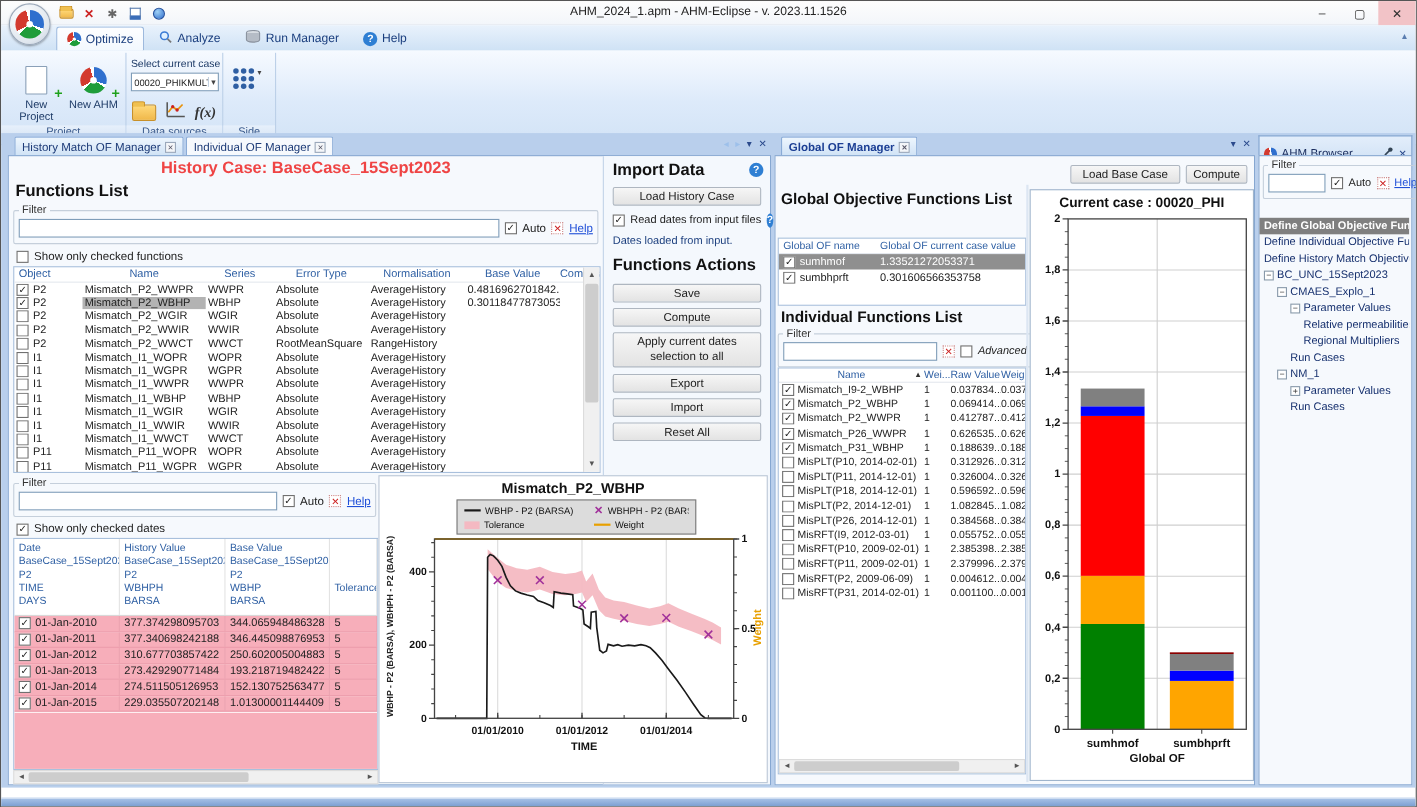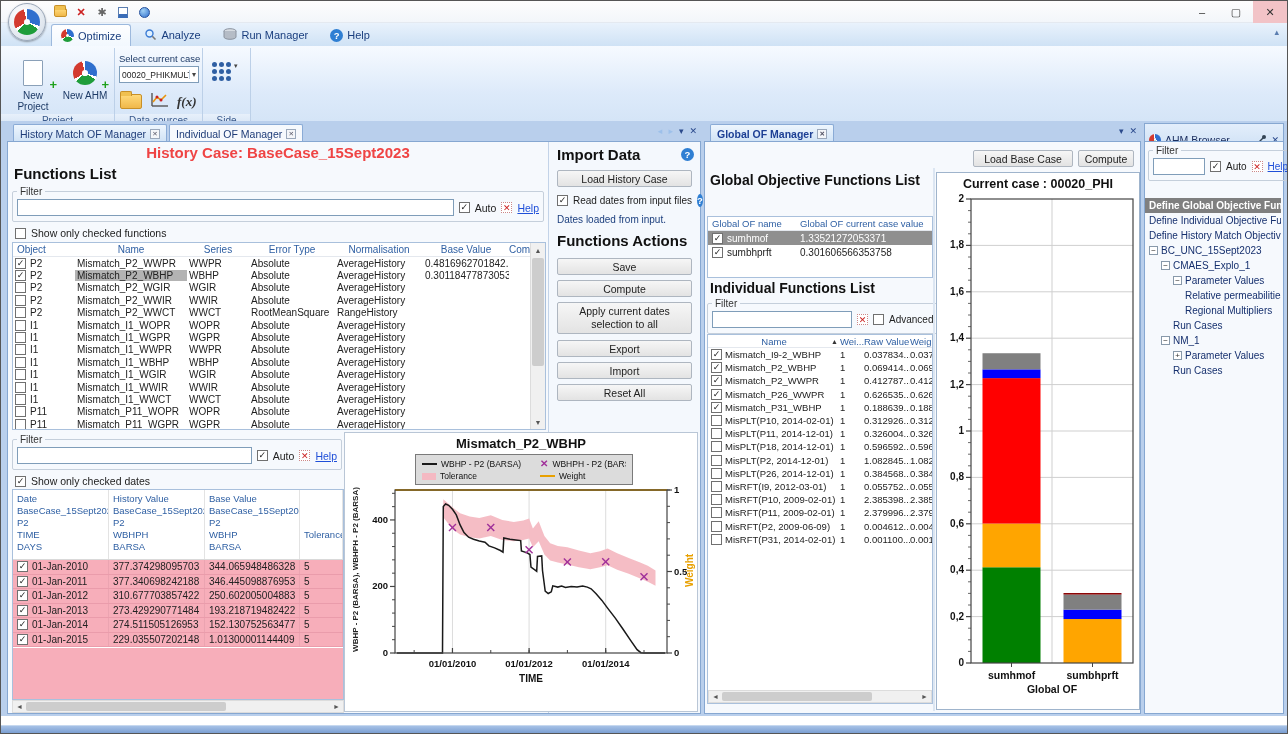--- a/index.html
+++ b/index.html
@@ -157,20 +157,21 @@
 
   .statusbar { position:absolute; left:0; right:0; bottom:0; height:8px; background:linear-gradient(#a6c1e6,#7b9fd2); border-top:1px solid #c6d8ef; }
   svg text { font-family:"Liberation Sans", sans-serif; }
 </style>
 </head>
 <body>
 
 <div id="app">
 
   <div class="titlebar">
+    <div class="title-text">AHM_2024_1.apm - AHM-Eclipse - v. 2023.11.1526</div>
     <div class="winctrls">
       <div class="winbtn">–</div>
       <div class="winbtn">▢</div>
       <div class="winbtn close">✕</div>
     </div>
     <div class="qat">
       <span class="qico">
           <span class="folder" style="width:13px;height:9px;"></span>
         </span>
       <span class="qico" style="color:#cc2222;font-weight:bold;">✕</span>
@@ -760,21 +761,21 @@
               </div>
             </div>
         </div>
         <h2 class="sec" id="ifl-head" style="font-size:14px;">Individual Functions List</h2>
         <fieldset class="flt" id="flt3">
           <legend>Filter</legend>
           <div class="fltrow">
             <input class="txt" style="">
             <span class="redico">✕</span>
             <span class="cb"></span>
-            <span class="lbl" style="font-size:10px;">Advanced</span>
+            <span class="lbl" style="font-size:10px;font-style:italic;">Advanced</span>
             <span class="link" style="font-size:10px;">Help</span>
           </div>
         </fieldset>
         <div class="dtable" id="ifltable">
           <div class="ifl-hrow">
             <div class="ic0"><span>Name</span><span class="sortarr">▲</span></div>
             <div class="ic1">Wei...</div>
             <div class="ic2">Raw Value</div>
             <div class="ic3">Weig</div>
           </div>

